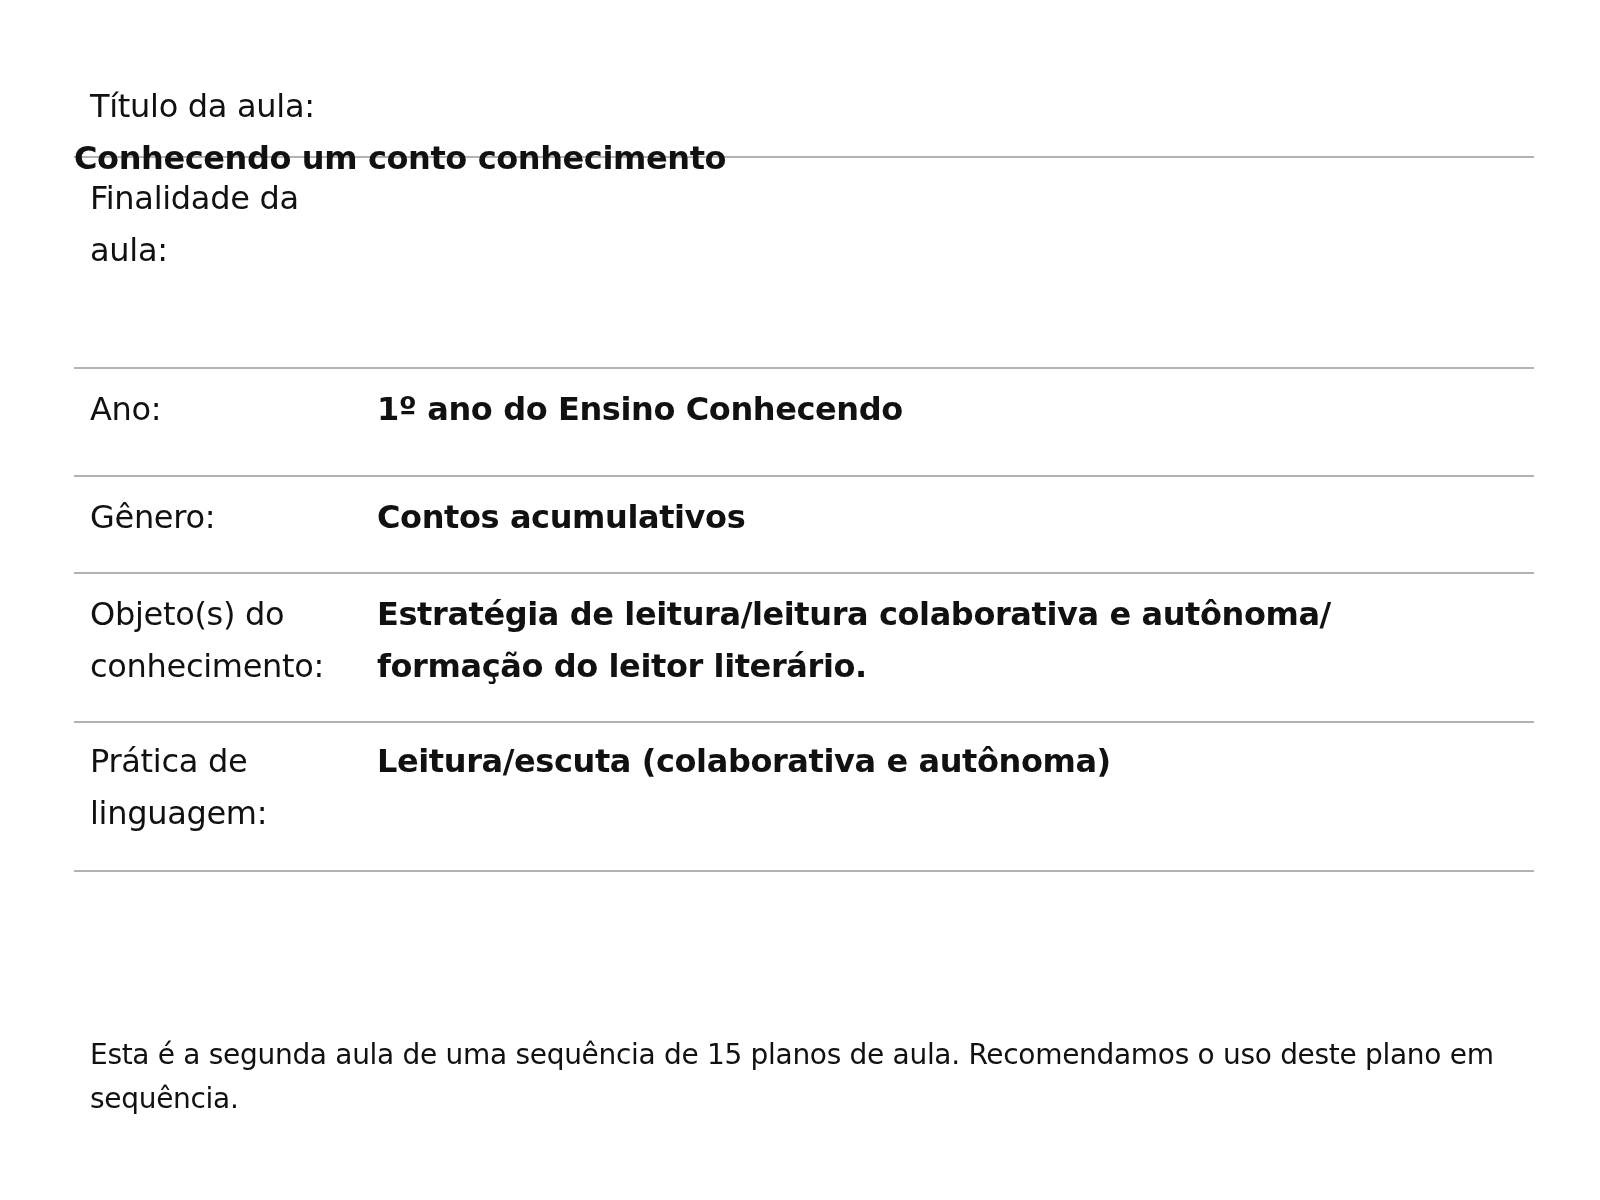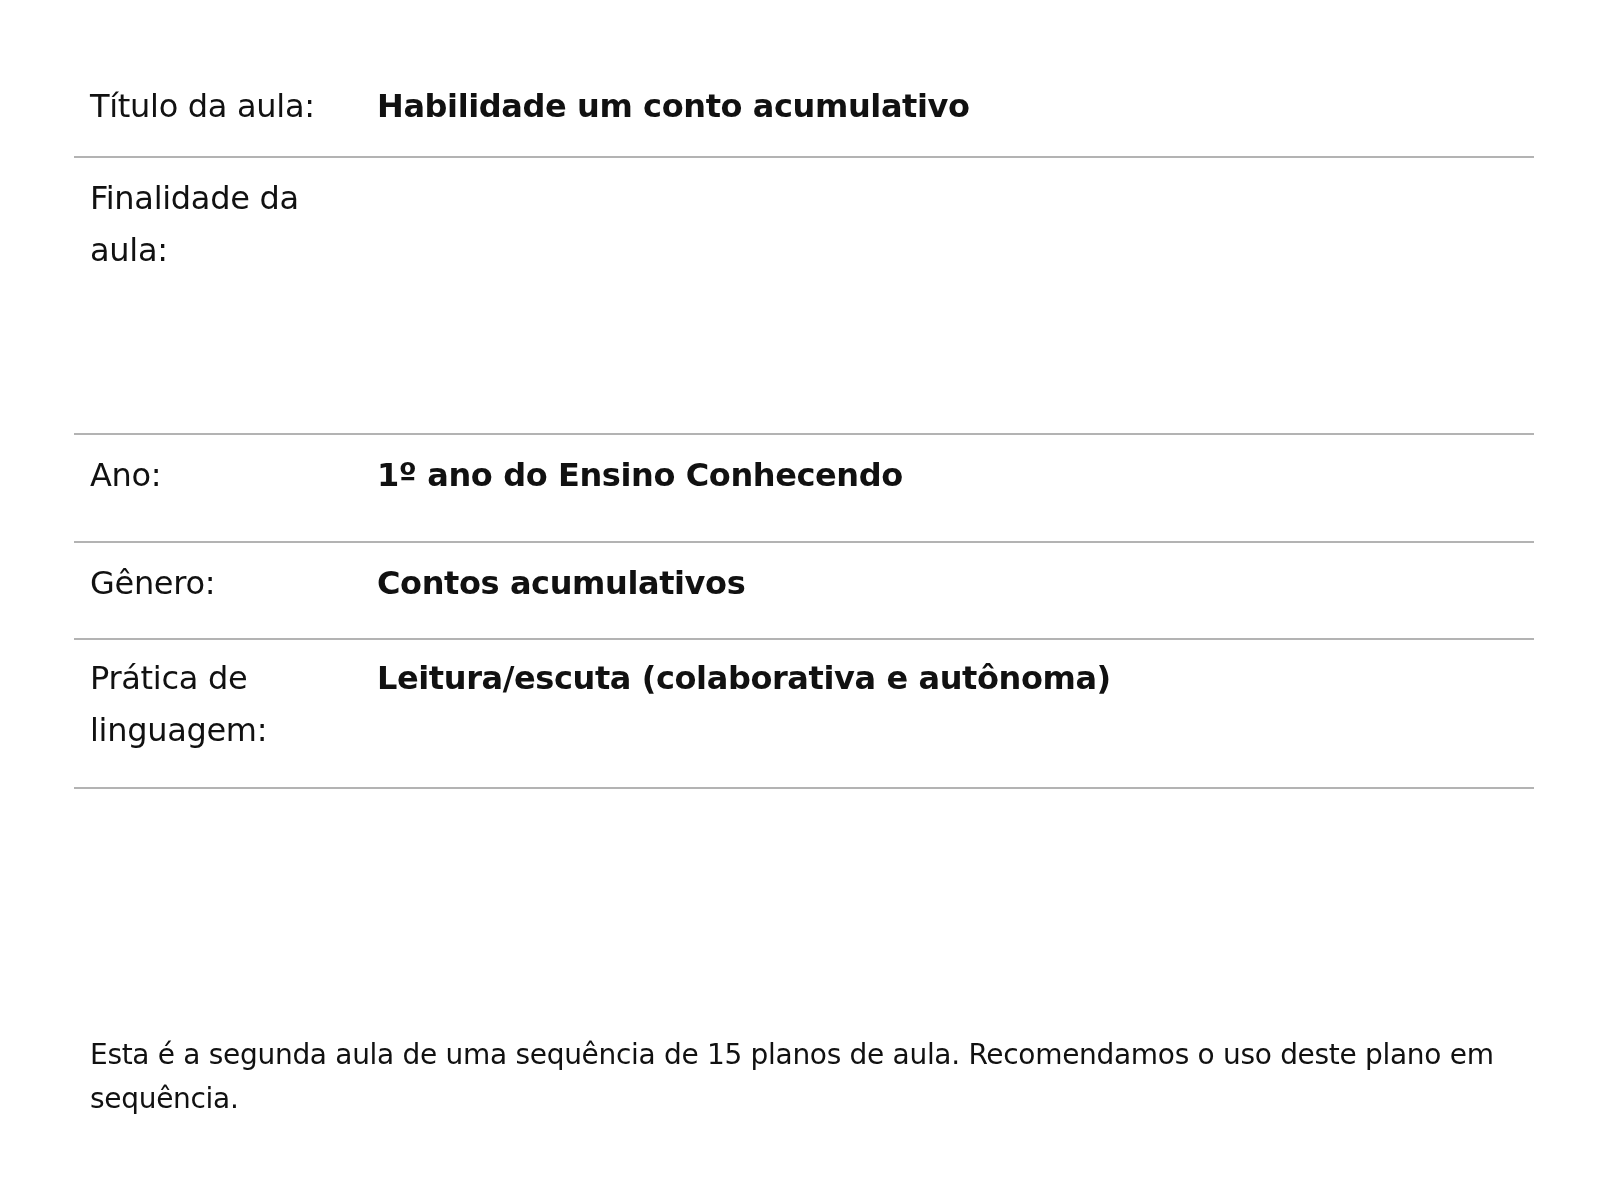--- a/index.html
+++ b/index.html
@@ -2,49 +2,53 @@
 <html><head>
 <meta charset="utf-8">
 <style>
   html, body { margin: 0; padding: 0; background: #ffffff; }
   body { width: 1600px; height: 1200px; position: relative; overflow: hidden;
          font-family: "DejaVu Sans", "Liberation Sans", sans-serif; color: #111111; }
   .table { position: absolute; left: 74px; top: 66px; width: 1460px; }
   .row { display: flex; border-bottom: 2px solid #b3b3b3; box-sizing: border-box; }
   .label { width: 303px; padding-left: 16px; box-sizing: border-box; font-size: 32px; line-height: 52px; font-weight: normal; letter-spacing: -0.3px; }
   .value { flex: 1; font-size: 32px; line-height: 52px; font-weight: bold; letter-spacing: -0.4px; padding-right: 40px; }
-  .r1 { height: 92px; padding-top: 14px; }
-  .r2 { height: 277px; padding-top: 14px; }
+  .r1 { height: 92px; padding-top: 14px; flex-direction: column; }
+  .r2 { height: 211px; padding-top: 14px; }
   .r3 { height: 108px; padding-top: 14px; }
   .r4 { height: 97px; padding-top: 14px; justify-content: flex-end; }
   .r5 { height: 149px; padding-top: 14px; }
   .r6 { height: 149px; padding-top: 12px; }
   .r7 { height: 150px; padding-top: 14px; }
   .row > div { box-sizing: border-box; }
   .r1, .r2, .r3, .r4, .r5, .r6, .r7 { box-sizing: border-box; }
   .note { position: absolute; left: 90px; top: 1033px; width: 1450px; font-size: 28px; line-height: 44px; letter-spacing: -0.3px; color: #111111; }
 </style>
 </head>
 <body>
 
 <div class="table">
   <div class="row r1">
     <div class="label">Título da aula:</div>
-    <div class="value">Habilidade um conto acumulativo</div>
+    <div class="value">Conhecendo um conto conhecimento</div>
   </div>
   <div class="row r2">
     <div class="label">Finalidade da aula:</div>
   </div>
   <div class="row r3">
     <div class="label">Ano:</div>
     <div class="value">1º ano do Ensino Conhecendo</div>
   </div>
   <div class="row r4">
     <div class="label">Gênero:</div>
     <div class="value">Contos acumulativos</div>
   </div>
+  <div class="row r5">
+    <div class="label">Objeto(s) do conhecimento:</div>
+    <div class="value">Estratégia de leitura/leitura colaborativa e autônoma/ formação do leitor literário.</div>
+  </div>
   <div class="row r6">
     <div class="label">Prática de linguagem:</div>
     <div class="value">Leitura/escuta (colaborativa e autônoma)</div>
   </div>
 </div>
 
 <div class="note">Esta é a segunda aula de uma sequência de 15 planos de aula. Recomendamos o uso deste plano em sequência.</div>
 
 </body></html>

